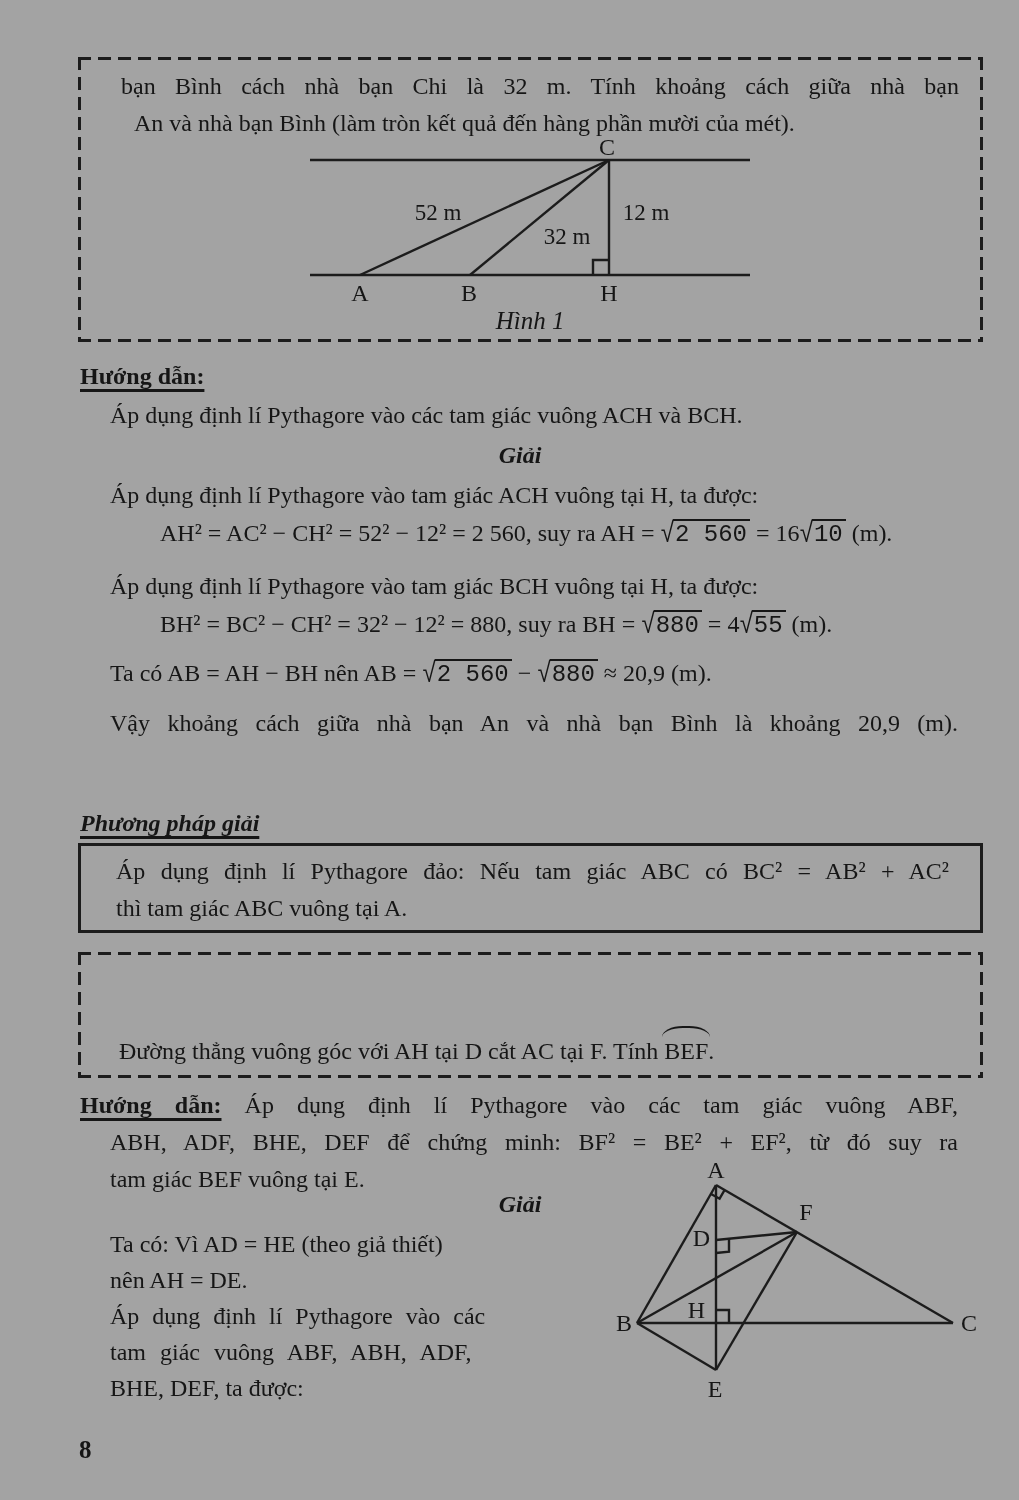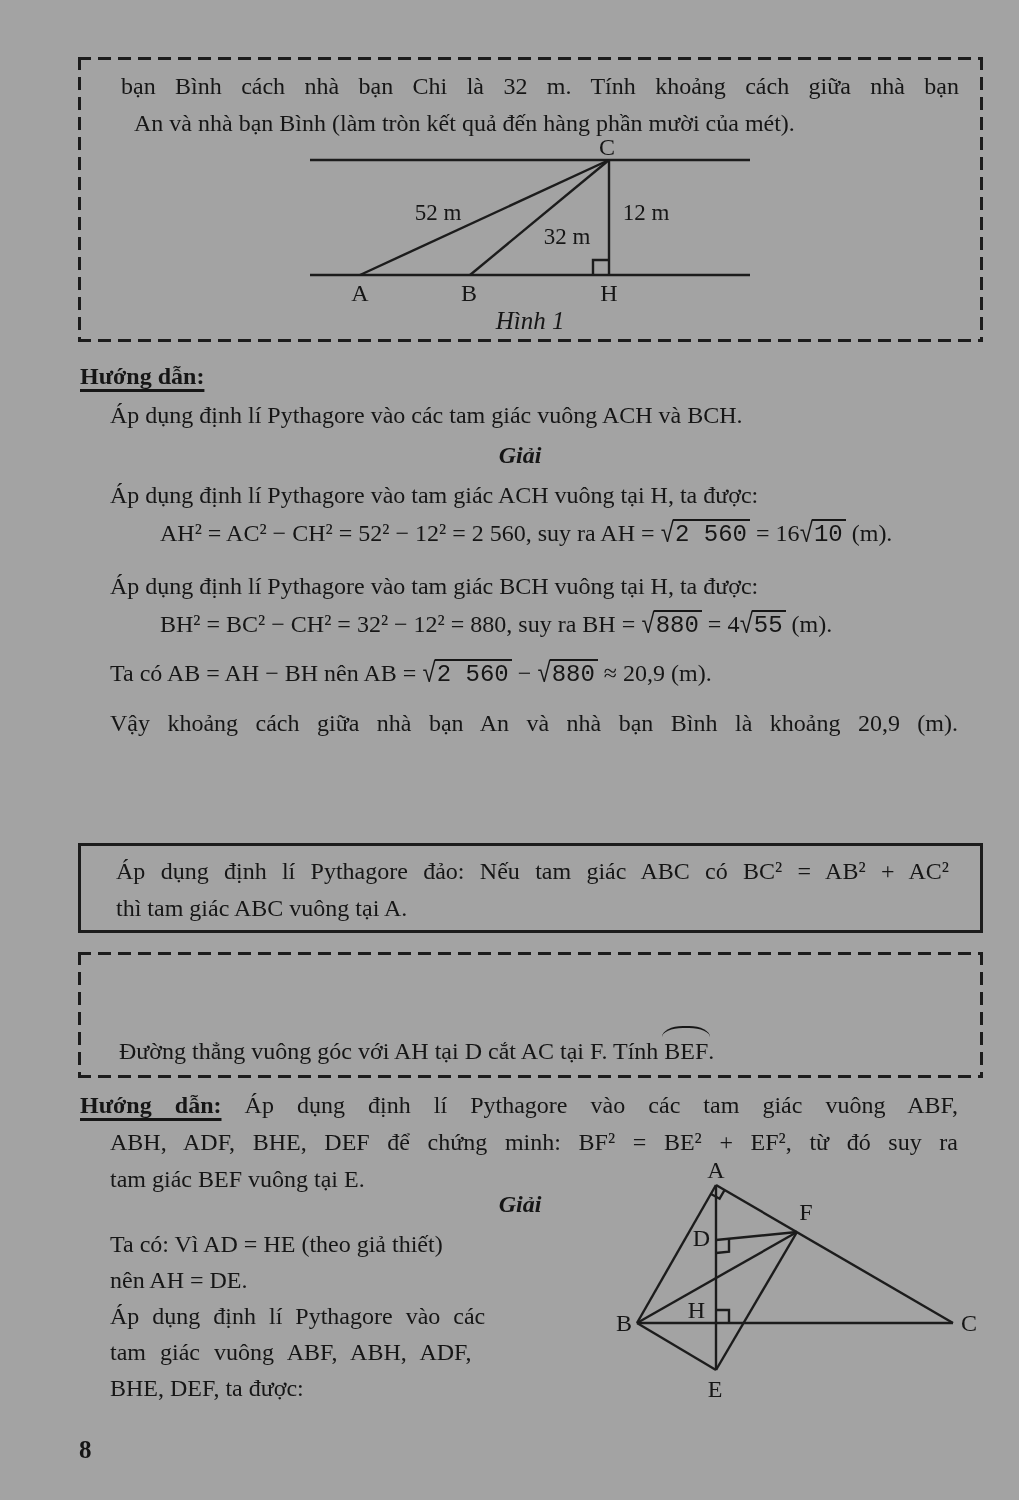--- a/index.html
+++ b/index.html
@@ -75,20 +75,21 @@
 
   <div class="abs" style="left:110px;top:477px;width:870px;">Áp dụng định lí Pythagore vào tam giác ACH vuông tại H, ta được:</div>
   <div class="abs math" style="left:160px;top:511px;">AH² = AC² − CH² = 52² − 12² = 2 560, suy ra AH = <span class="sqrt"><span class="rad">2 560</span></span> = 16<span class="sqrt"><span class="rad">10</span></span> (m).</div>
 
   <div class="abs" style="left:110px;top:568px;width:870px;">Áp dụng định lí Pythagore vào tam giác BCH vuông tại H, ta được:</div>
   <div class="abs math" style="left:160px;top:602px;">BH² = BC² − CH² = 32² − 12² = 880, suy ra BH = <span class="sqrt"><span class="rad">880</span></span> = 4<span class="sqrt"><span class="rad">55</span></span> (m).</div>
 
   <div class="abs math" style="left:110px;top:651px;">Ta có AB = AH − BH nên AB = <span class="sqrt"><span class="rad">2 560</span></span> − <span class="sqrt"><span class="rad">880</span></span> ≈ 20,9 (m).</div>
   <div class="abs jf" style="left:110px;top:705px;width:848px;">Vậy khoảng cách giữa nhà bạn An và nhà bạn Bình là khoảng 20,9 (m).</div>
 
+  <div class="abs b i u" style="left:80px;top:805px;">Phương pháp giải</div>
 
   <div class="abs solidbox" style="left:78px;top:843px;width:905px;height:90px;">
     <div class="abs jf" style="left:35px;top:7px;width:833px;">Áp dụng định lí Pythagore đảo: Nếu tam giác ABC có BC² = AB² + AC²</div>
     <div class="abs" style="left:35px;top:44px;width:840px;">thì tam giác ABC vuông tại A.</div>
   </div>
 
   <div class="abs dashbox" style="left:78px;top:952px;width:905px;height:126px;">
     <div class="bt"></div>
     <div class="bb"></div>
     <div class="bl"></div>

